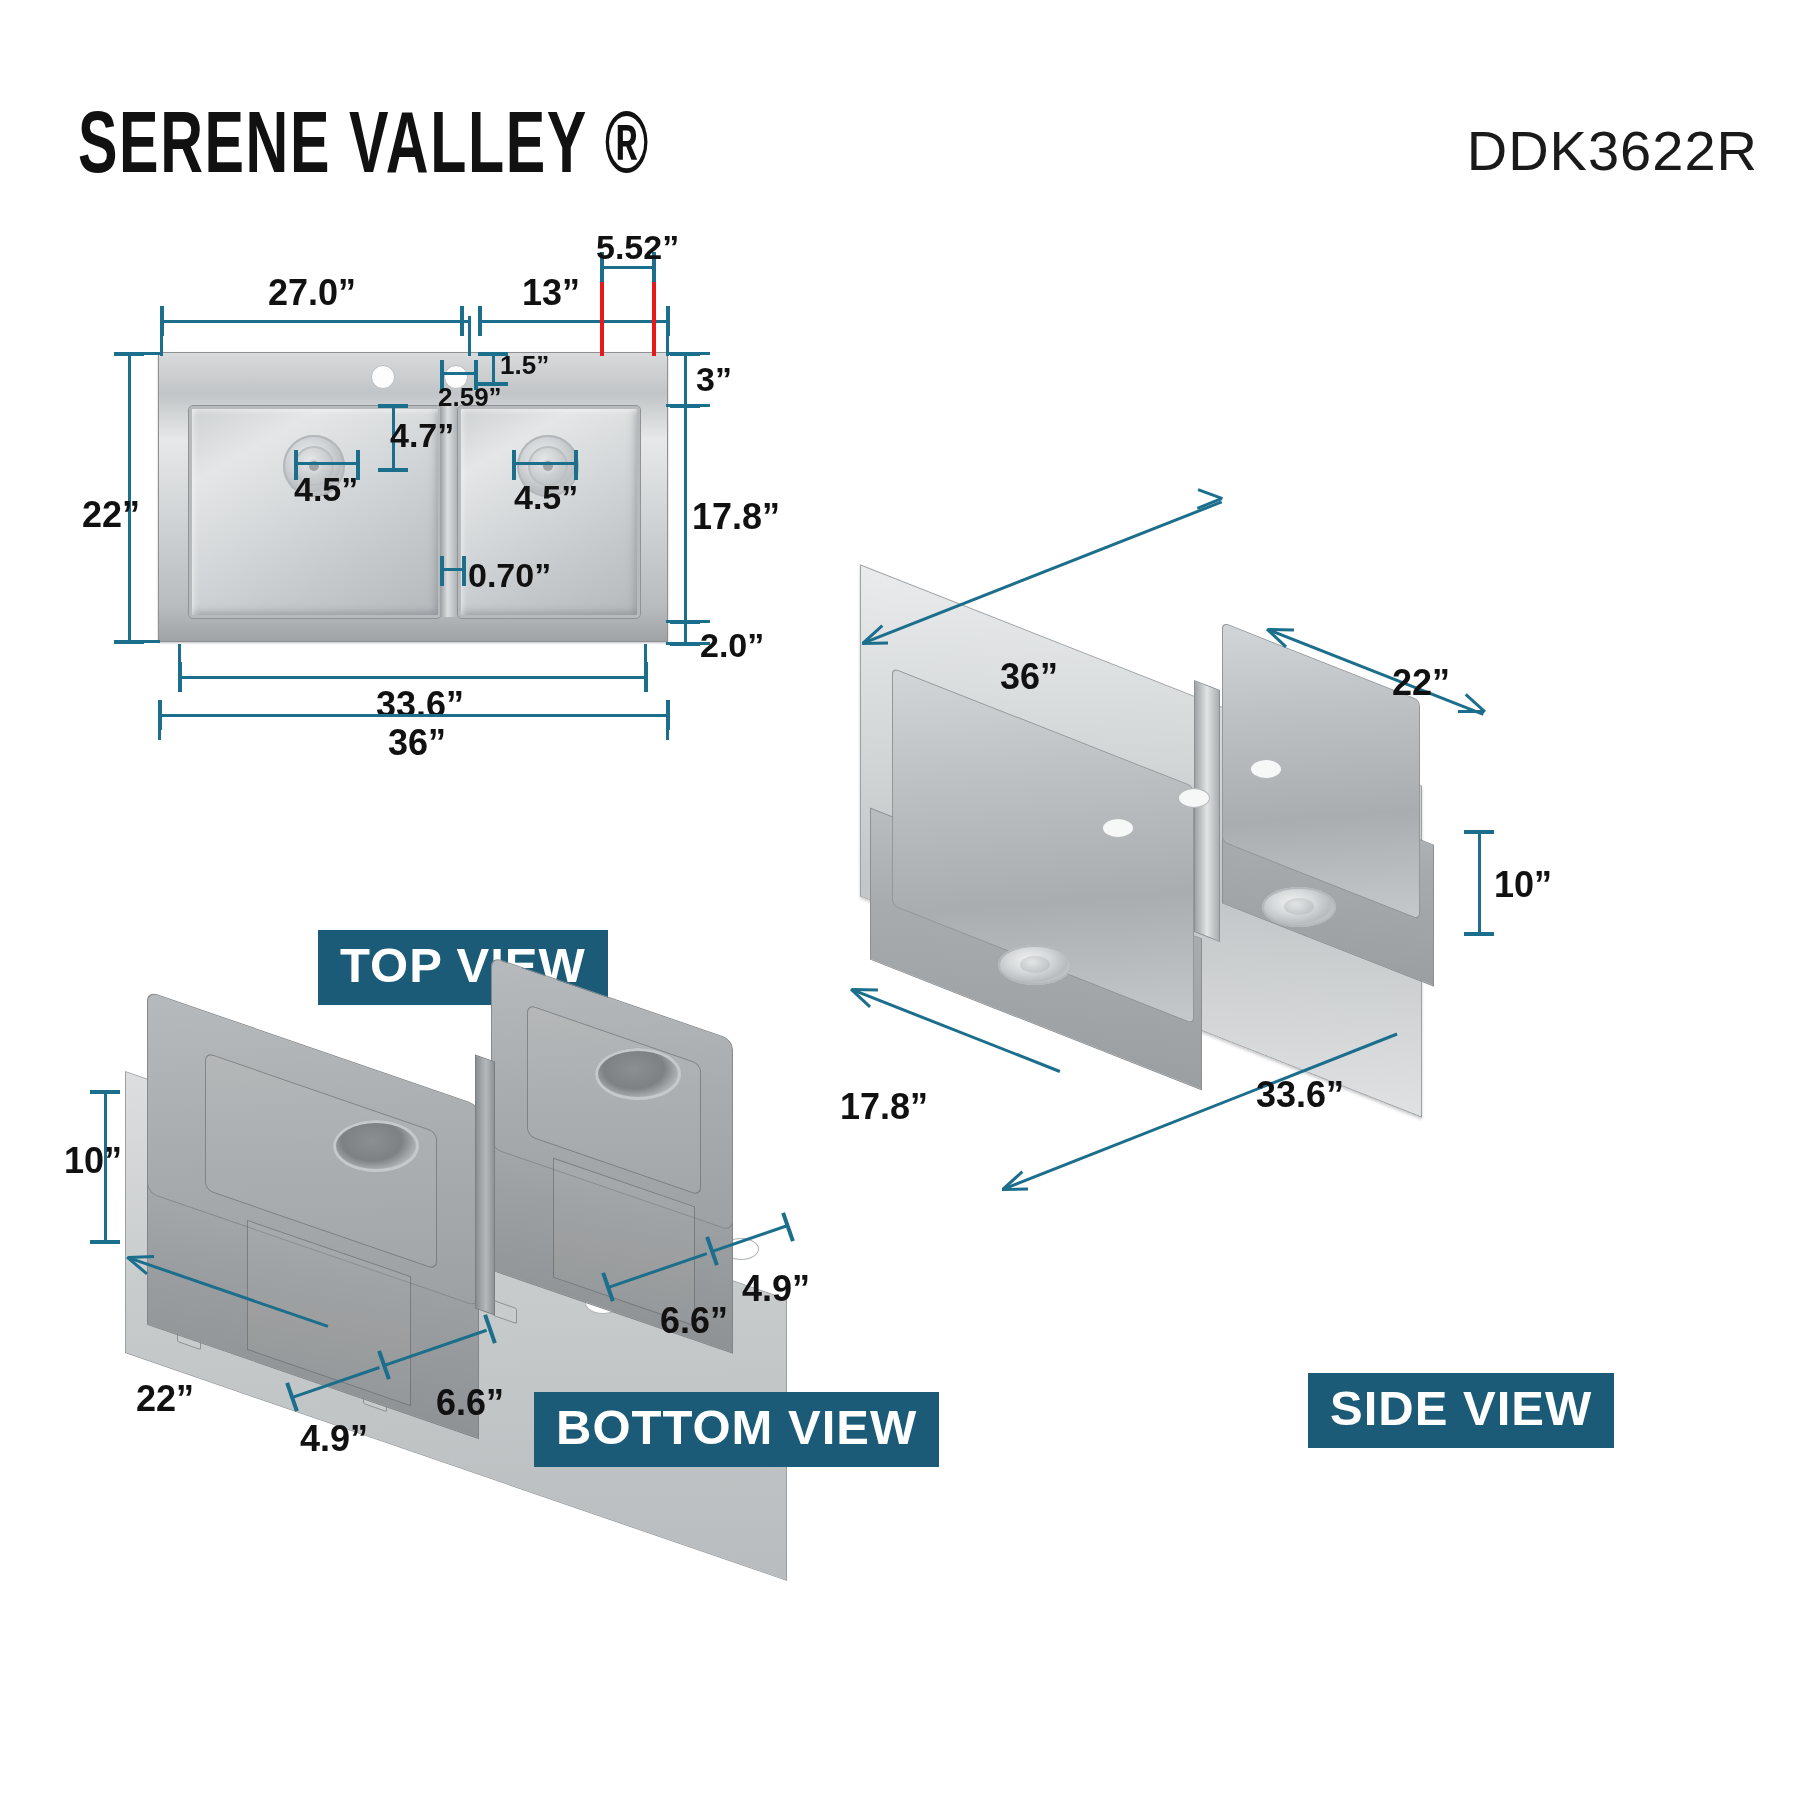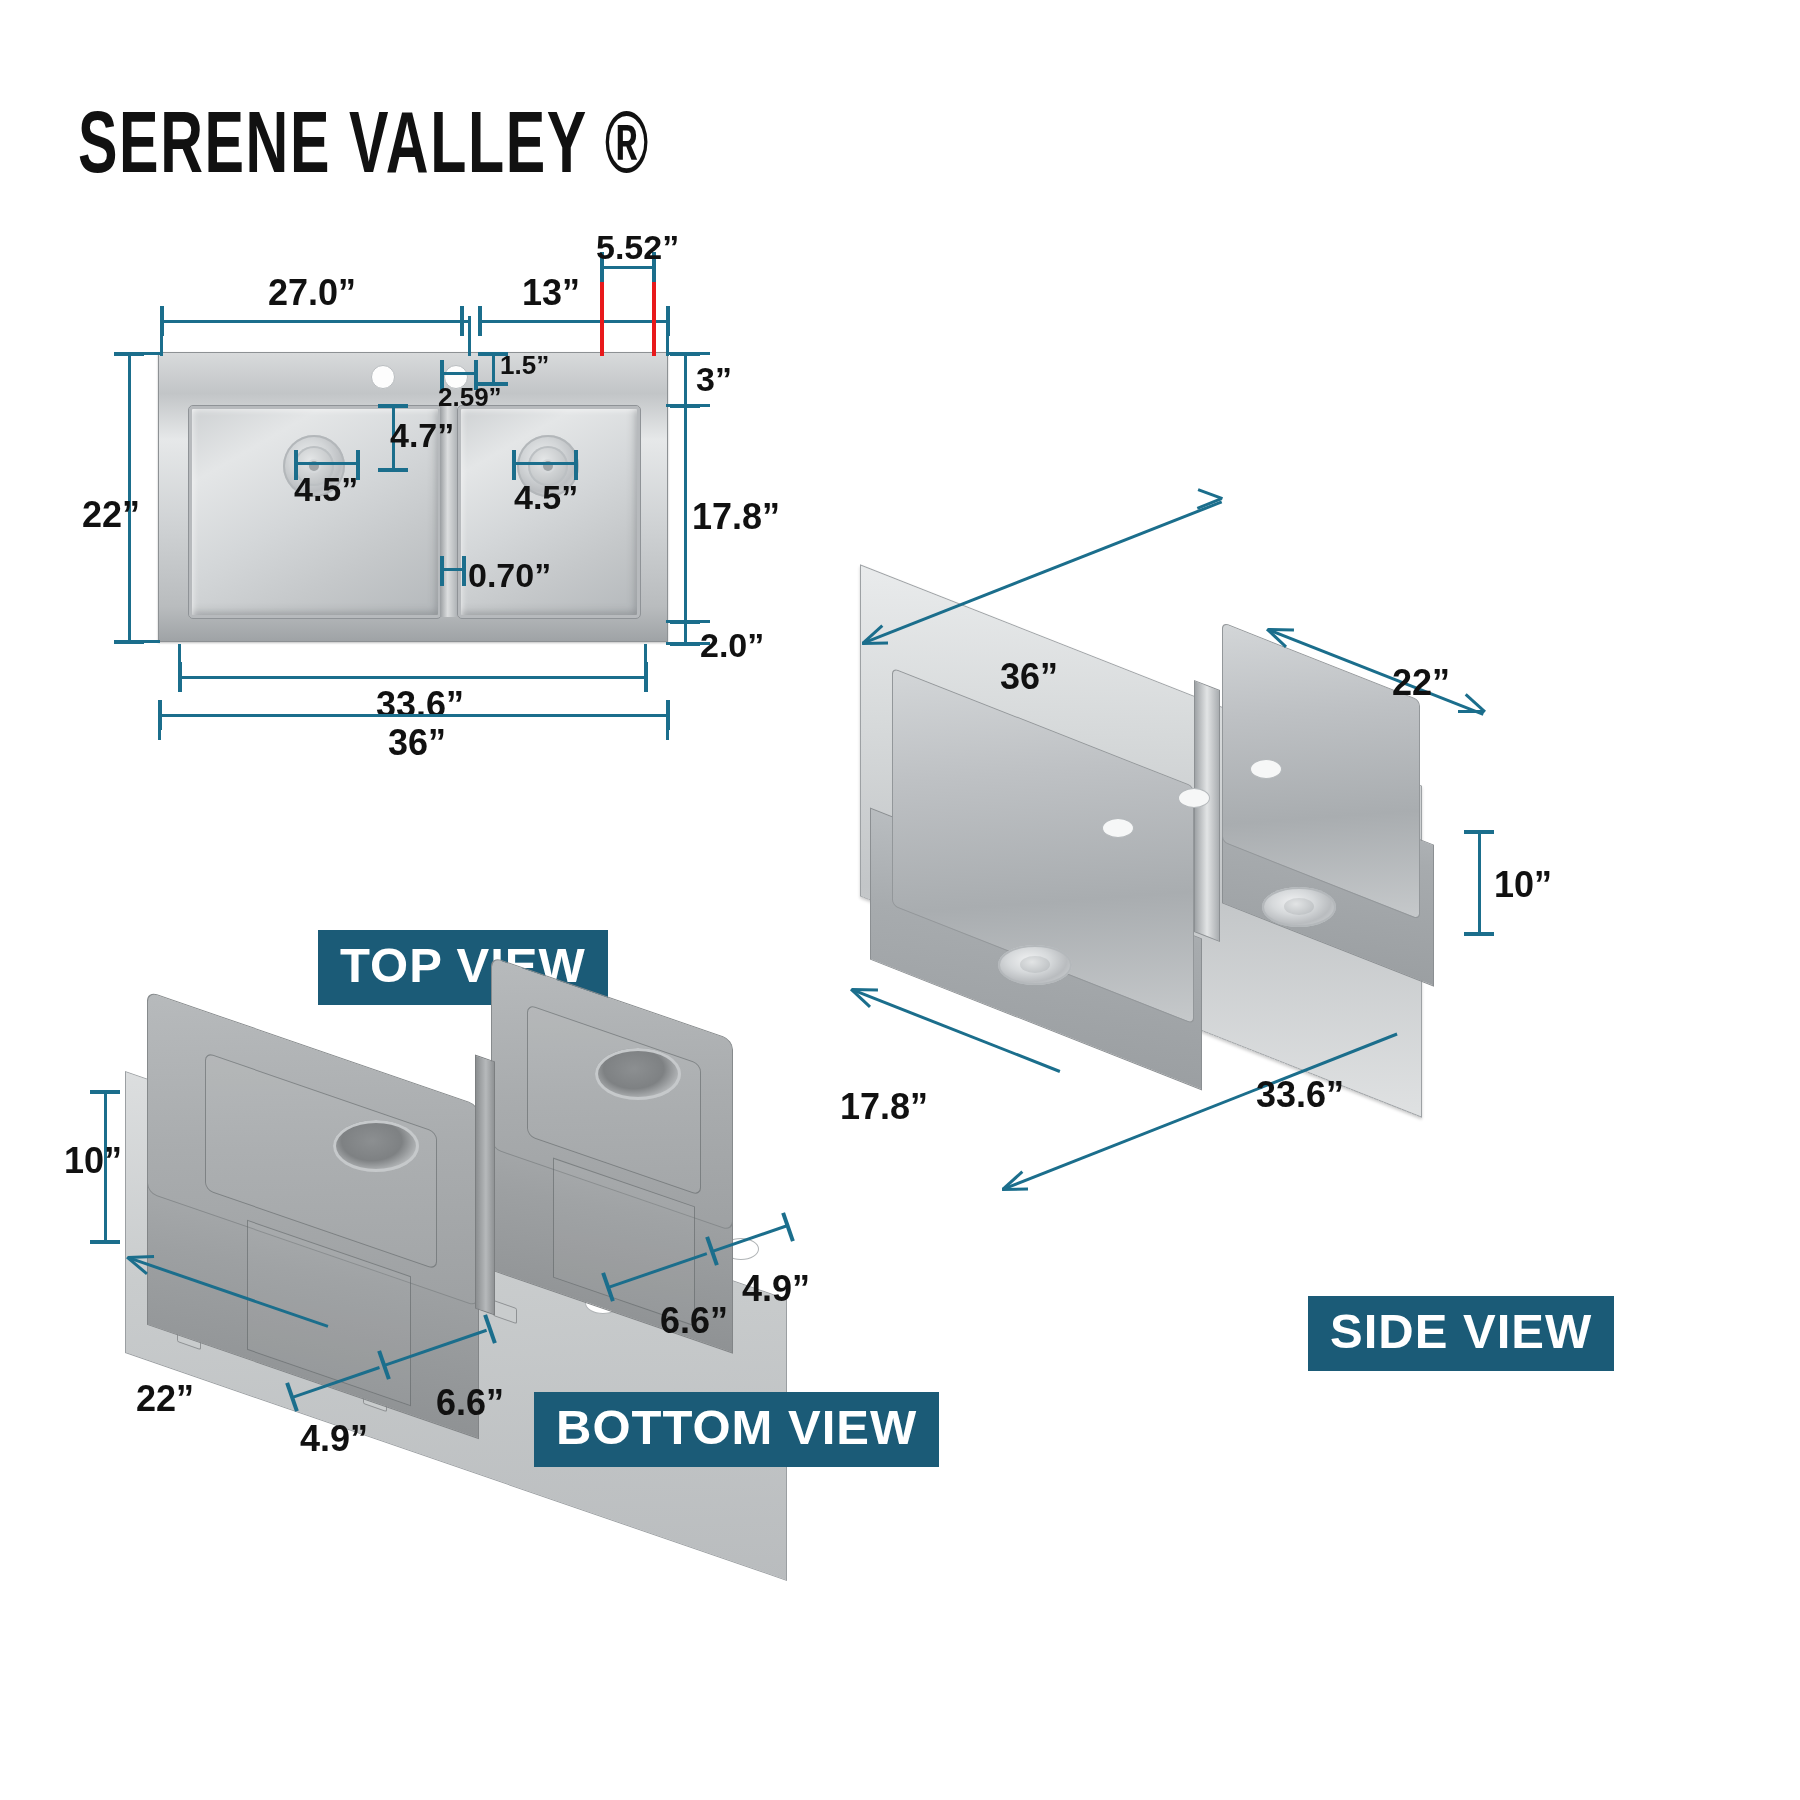--- a/index.html
+++ b/index.html
@@ -150,20 +150,21 @@
     position:absolute;width:34px;height:20px;border-radius:50%;background:#fff;border:1px solid #b0b4b6;
   }
   .bv-panel{position:absolute;border:1px solid rgba(90,94,96,.55);background:rgba(255,255,255,.04);}
 </style>
 </head>
 <body>
 
 <div class="stage">
 
   <div class="brand">SERENE VALLEY ®</div>
+  <div class="model">DDK3622R</div>
 
   <div>
 
     <div class="tv-body">
       <div class="tv-bowl tv-bowlL"></div>
       <div class="tv-divider"></div>
       <div class="tv-bowl tv-bowlR"></div>
       <div class="tv-hole" style="left:212px;top:12px;"></div>
       <div class="tv-hole" style="left:285px;top:12px;"></div>
       <div class="tv-drain" style="left:124px;top:82px;"></div>
@@ -309,21 +310,21 @@
     <div class="ah" style="left:1002px;top:1188px;transform:rotate(-1deg);"></div>
     <div class="ah" style="left:1002px;top:1188px;transform:rotate(-42deg);"></div>
     <div class="dtxt lg" style="left:1256px;top:1074px;">33.6”</div>
 
     <div style="position:absolute;left:852px;top:988px;width:224px;height:0;
                 border-top:3px solid #1b6e8c;transform:rotate(21.5deg);transform-origin:0 0;"></div>
     <div class="ah" style="left:852px;top:988px;transform:rotate(43deg);"></div>
     <div class="ah" style="left:852px;top:988px;transform:rotate(1deg);"></div>
     <div class="dtxt lg" style="left:840px;top:1086px;">17.8”</div>
 
-    <div class="badge" style="left:1308px;top:1296px;">SIDE VIEW</div>
+    <div class="badge" style="left:1308px;top:1373px;">SIDE VIEW</div>
   </div>
 
   <div>
     <div class="bv">
 
       <div class="bv-plate"></div>
 
       <div class="bv-clip" style="left:82px;top:238px;transform:skewY(19deg);"></div>
       <div class="bv-clip" style="left:82px;top:330px;transform:skewY(19deg);"></div>
       <div class="bv-clip" style="left:268px;top:392px;transform:skewY(19deg);"></div>

